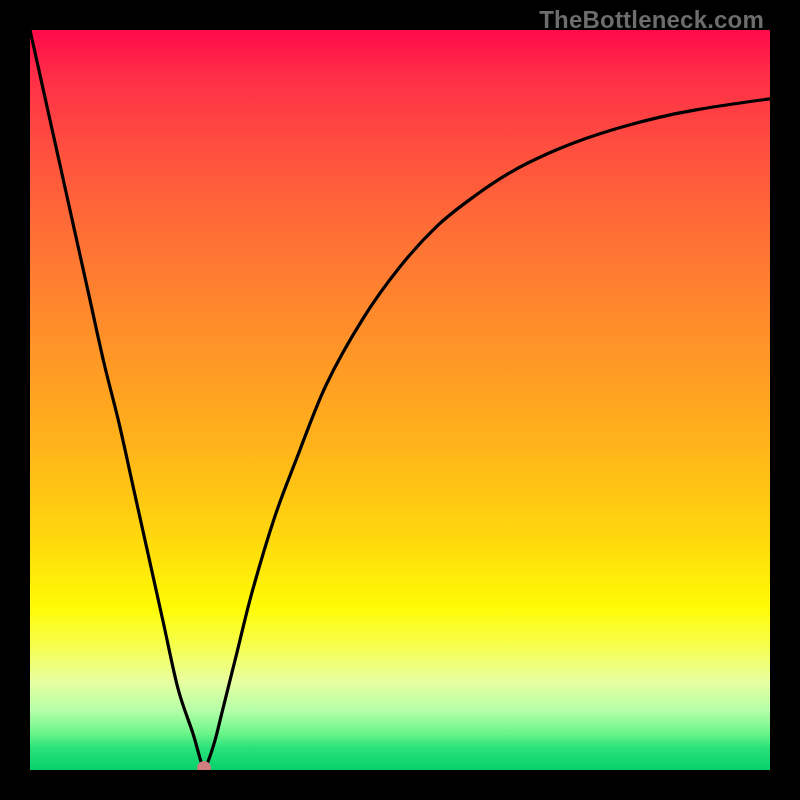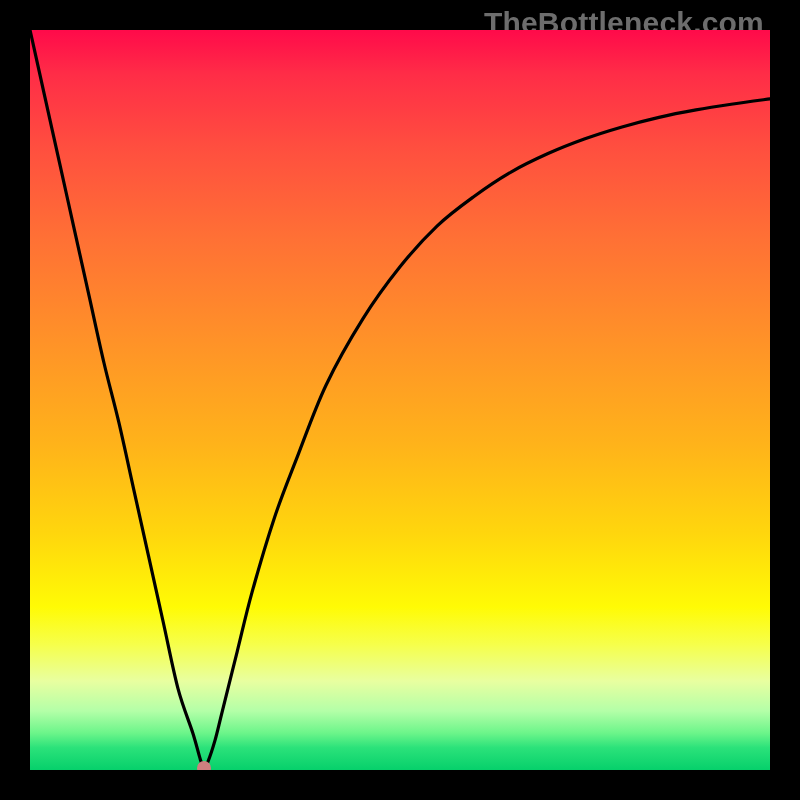--- a/index.html
+++ b/index.html
@@ -42,21 +42,21 @@
       #6cf58a 95%,
       #2be27a 97%,
       #06d06b 100%
     );
   }
   .watermark {
     position: absolute;
     right: 36px;
     top: 6px;
     color: #6d6d6d;
-    font-size: 30px;
+    font-size: 24px;
     font-weight: 600;
     letter-spacing: 0.2px;
     user-select: none;
   }
   svg.curve {
     position: absolute;
     left: 0;
     top: 0;
     width: 100%;
     height: 100%;

